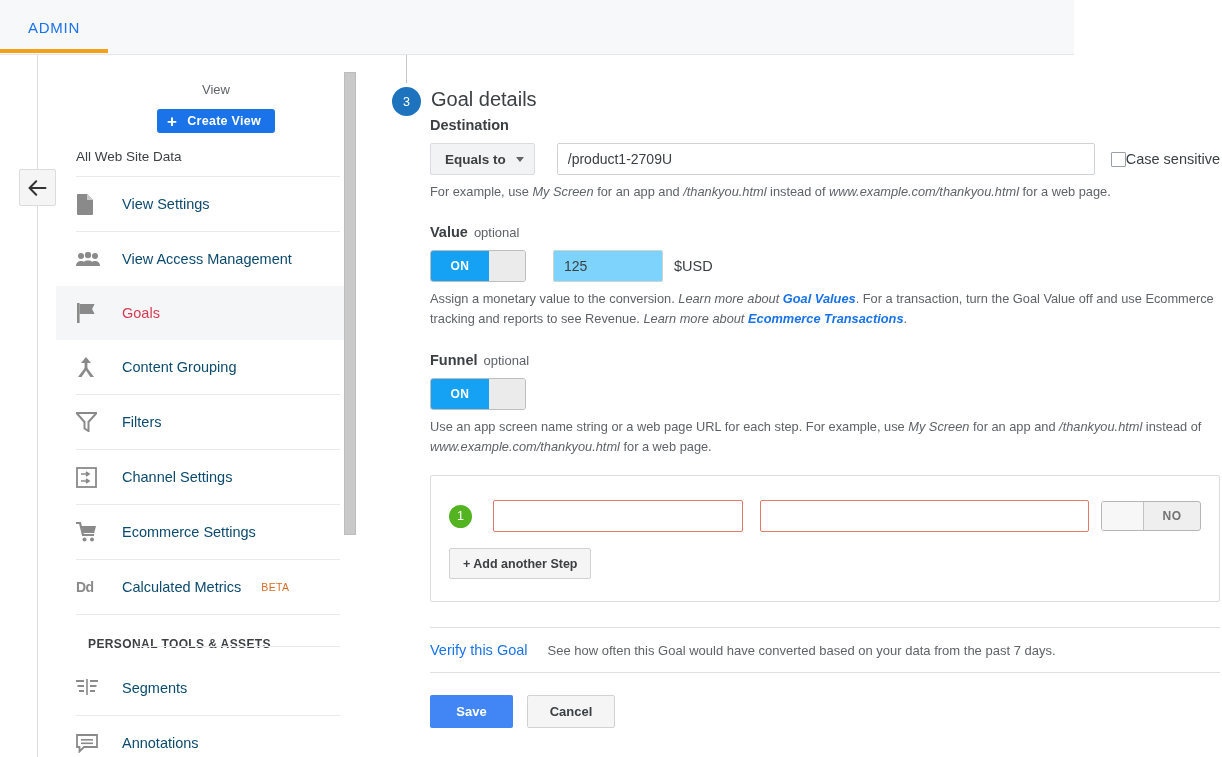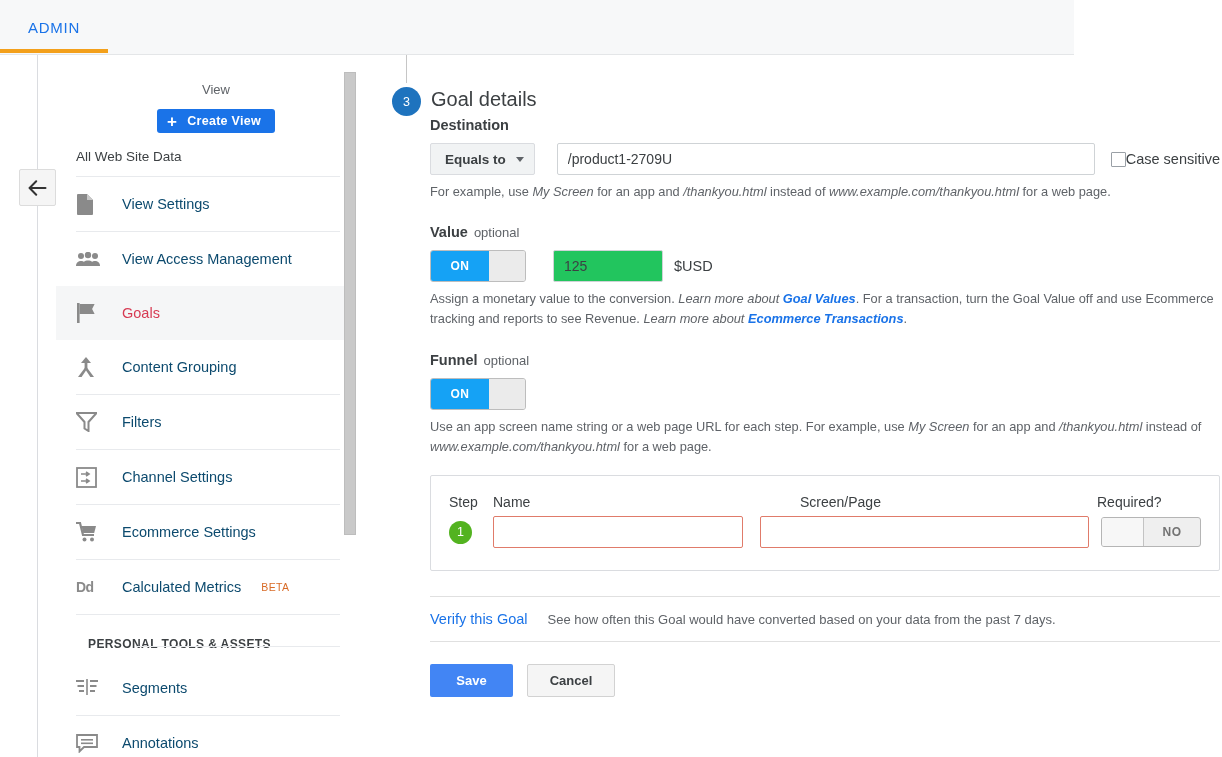--- a/index.html
+++ b/index.html
@@ -154,21 +154,21 @@
   }
   .toggle .on-part {
     flex:0 0 58px; background:#15a2f5; color:#fff; font-size:12px; font-weight:bold;
     display:flex; align-items:center; justify-content:center; letter-spacing:.5px;
   }
   .toggle .knob-part { flex:1; background:#ebebeb; }
 
   .value-row { display:flex; align-items:center; margin-top:10px; }
   .value-input {
     width:110px; height:32px; margin-left:27px; border:1px solid #cfd3d6; border-radius:2px;
-    padding:0 10px; font-size:14px; color:#3c4043; background:#22c55e;
+    padding:0 10px; font-size:14px; color:#3c4043; background:#7dd3fc;
     font-family:"Liberation Sans",sans-serif; outline:none;
   }
   .usd { font-size:14.5px; color:#3c4043; margin-left:11px; }
 
   
   .funnel-panel {
     border:1px solid #dadce0; border-radius:2px; margin-top:18px;
     padding:18px 18px 22px 18px; background:#fff;
   }
   .fcols { display:flex; align-items:flex-end; }
@@ -430,39 +430,34 @@
         <div class="toggle">
           <div class="on-part">ON</div>
           <div class="knob-part"></div>
         </div>
       </div>
       <div class="helper">
         <span>Use an app screen name string or a web page URL for each step. For example, use </span><i>My Screen</i><span> for an app and </span><i>/thankyou.html</i><span> instead of </span><i>www.example.com/thankyou.html</i><span> for a web page.</span>
       </div>
 
       <div class="funnel-panel">
-        <div class="fcols">
-          <div class="c-step">Step</div>
-          <div class="c-name">Name</div>
-          <div class="c-page">Screen/Page</div>
-          <div class="c-req">Required?</div>
-        </div>
 
         <div class="frow">
           <div class="step-cell">
             <span class="num-badge">1</span>
           </div>
           <input class="f-input f-name-input" type="text" value="" style="">
           <input class="f-input f-page-input" type="text" value="" style="">
           <div class="req-toggle">
             <div class="knob"></div>
             <div class="no-part">NO</div>
           </div>
         </div>
 
+        <button class="add-step-btn">+ Add another Step</button>
       </div>
 
       <div class="hr"></div>
       <div class="verify-row">
         <span class="verify-lnk">Verify this Goal</span>
         <span class="verify-txt">See how often this Goal would have converted based on your data from the past 7 days.</span>
       </div>
       <div class="hr2"></div>
 
       <div class="actions">

